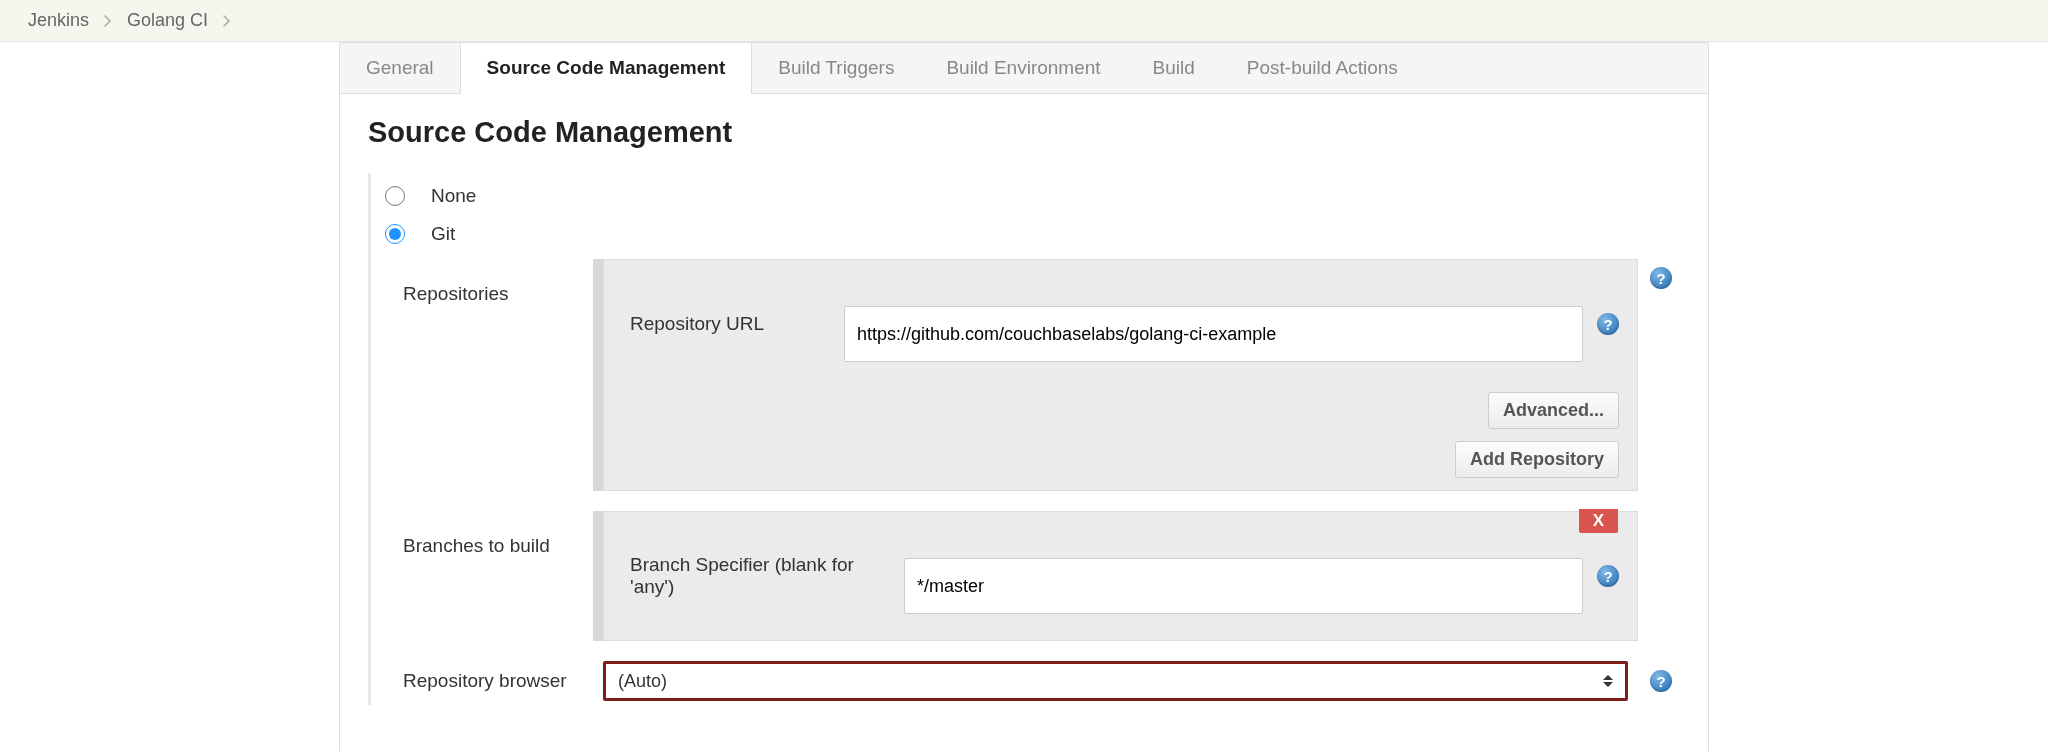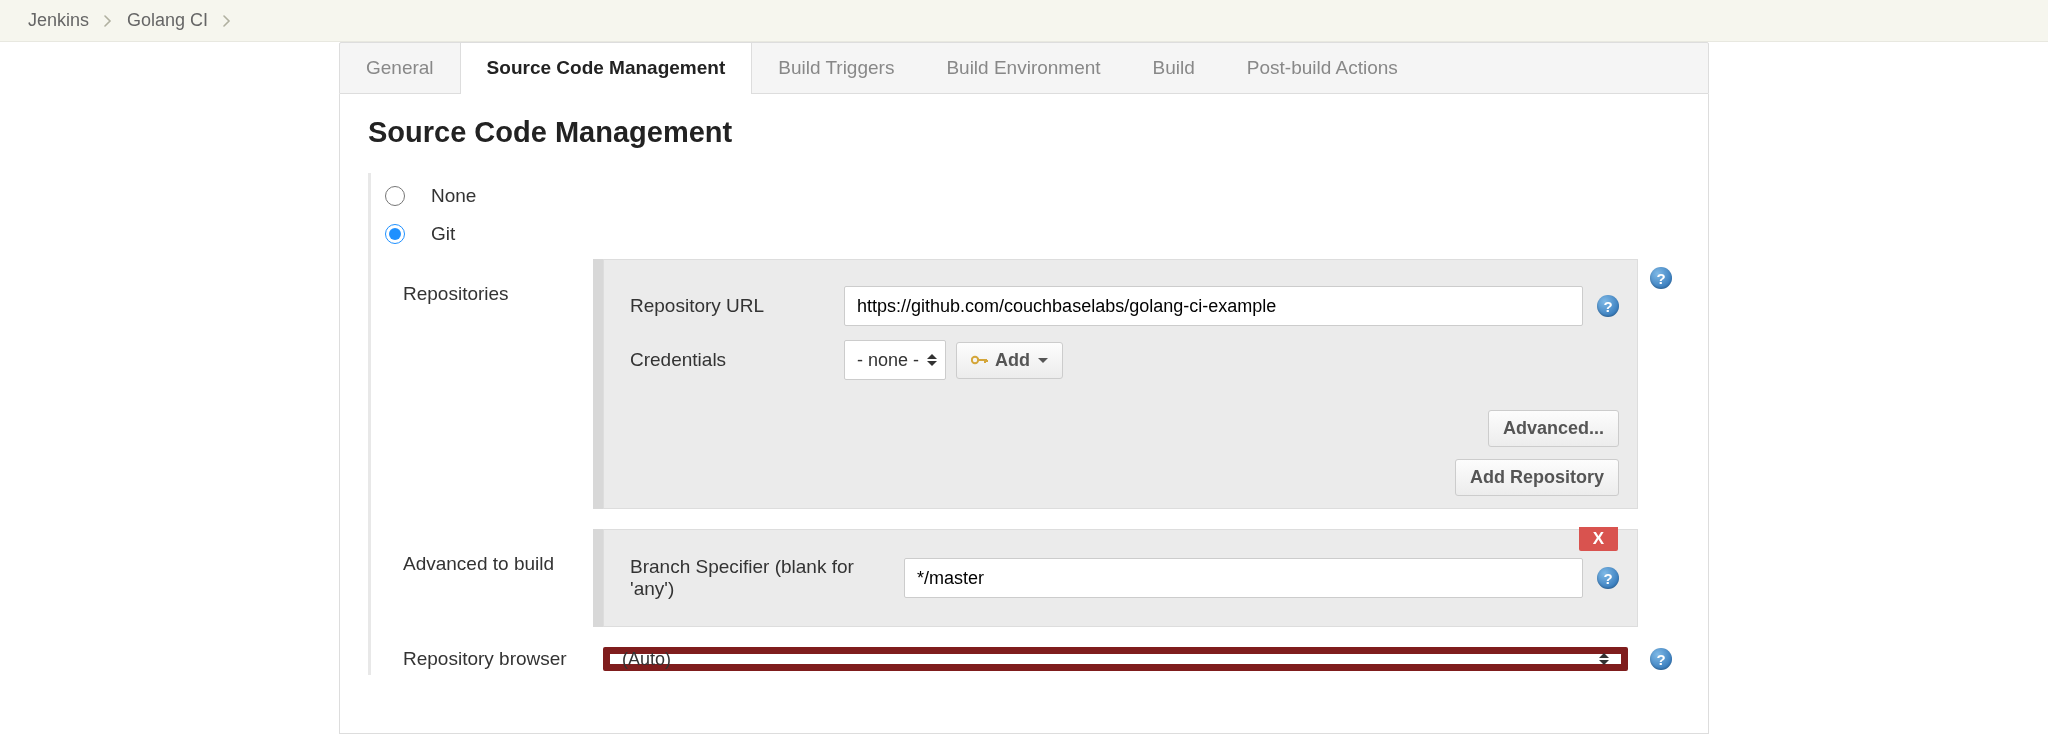--- a/index.html
+++ b/index.html
@@ -148,26 +148,27 @@
       flex-shrink: 0;
     }
     .form-line .fl-body {
       flex: 1;
       display: flex;
       gap: 10px;
       align-items:center;
     }
     .text-input {
       flex: 1;
-      height: 40px;
+      height: 56px;
       padding: 6px 12px;
       font-size: 18px;
       border: 1px solid #ccc;
       border-radius: 2px;
       background: #fff;
+      margin-top: 20px;
     }
     .select-wrap {
       position: relative;
       display: inline-flex;
       align-items:center;
       border: 1px solid #ccc;
       background: #fff;
       border-radius: 2px;
       height: 40px;
       padding: 0 26px 0 12px;
@@ -219,22 +220,22 @@
       align-items:center;
       gap:10px;
       margin-top:20px;
       position:relative;
     }
     .repo-browser-row .row-label{
       width:190px; padding-top:0; flex-shrink:0;
     }
     .repo-browser-select {
       flex:1;
-      border:7px solid #7f1d1d;
-      height:24px;
+      border:3px solid #7f1d1d;
+      height:40px;
       border-radius:2px;
       background:#fff;
       padding:0 30px 0 12px;
       font-size:18px;
       display:flex;
       align-items:center;
       position:relative;
     }
     .repo-browser-select .select-caret{right:12px;}
   </style>
@@ -286,52 +287,31 @@
           <div class="row-label">Repositories</div>
           <div class="drag-handle"></div>
           <div class="sub-panel">
             <div class="form-line">
               <div class="fl-label">Repository URL</div>
               <div class="fl-body">
                 <input class="text-input" type="text" value="https://github.com/couchbaselabs/golang-ci-example" style="">
               </div>
               <span class="inline-help"><span class="help-icon">?</span></span>
             </div>
-            <div class="form-line">
-              <div class="fl-label">Credentials</div>
-              <div class="fl-body">
-                <span class="select-wrap">
-                  <span>- none -</span>
-                  <span class="select-caret">
-                    <span class="caret up"></span>
-                      <span class="caret down"></span>
-                  </span>
-                </span>
-                <button class="btn">
-                  <svg class="key-icon" viewBox="0 0 18 12">
-                    <circle cx="4" cy="6" r="3.2" fill="none" stroke="#d4a63a" stroke-width="2"></circle>
-                    <path d="M7 6h9M14 6v3M16 6v2" stroke="#d4a63a" stroke-width="2" fill="none"></path>
-                  </svg>
-                  <span>Add</span>
-                  <span class="caret down" style="border-top-color:#555;margin-left:2px"></span>
-                </button>
-              </div>
-              <span class="inline-help"></span>
-            </div>
             <div class="panel-actions">
               <button class="btn">Advanced...</button><br>
               <button class="btn">Add Repository</button>
             </div>
           </div>
           <div class="help-outer"><span class="help-icon">?</span></div>
         </div>
 
         <div class="row-outer" style="position:relative;">
           <div class="delete-tag">X</div>
-          <div class="row-label">Advanced to build</div>
+          <div class="row-label">Branches to build</div>
           <div class="drag-handle"></div>
           <div class="sub-panel">
             <div class="form-line">
               <div class="fl-label" style="width:260px">Branch Specifier (blank for 'any')</div>
               <div class="fl-body">
                 <input class="text-input" type="text" value="*/master" style="">
               </div>
               <span class="inline-help"><span class="help-icon">?</span></span>
             </div>
           </div>

